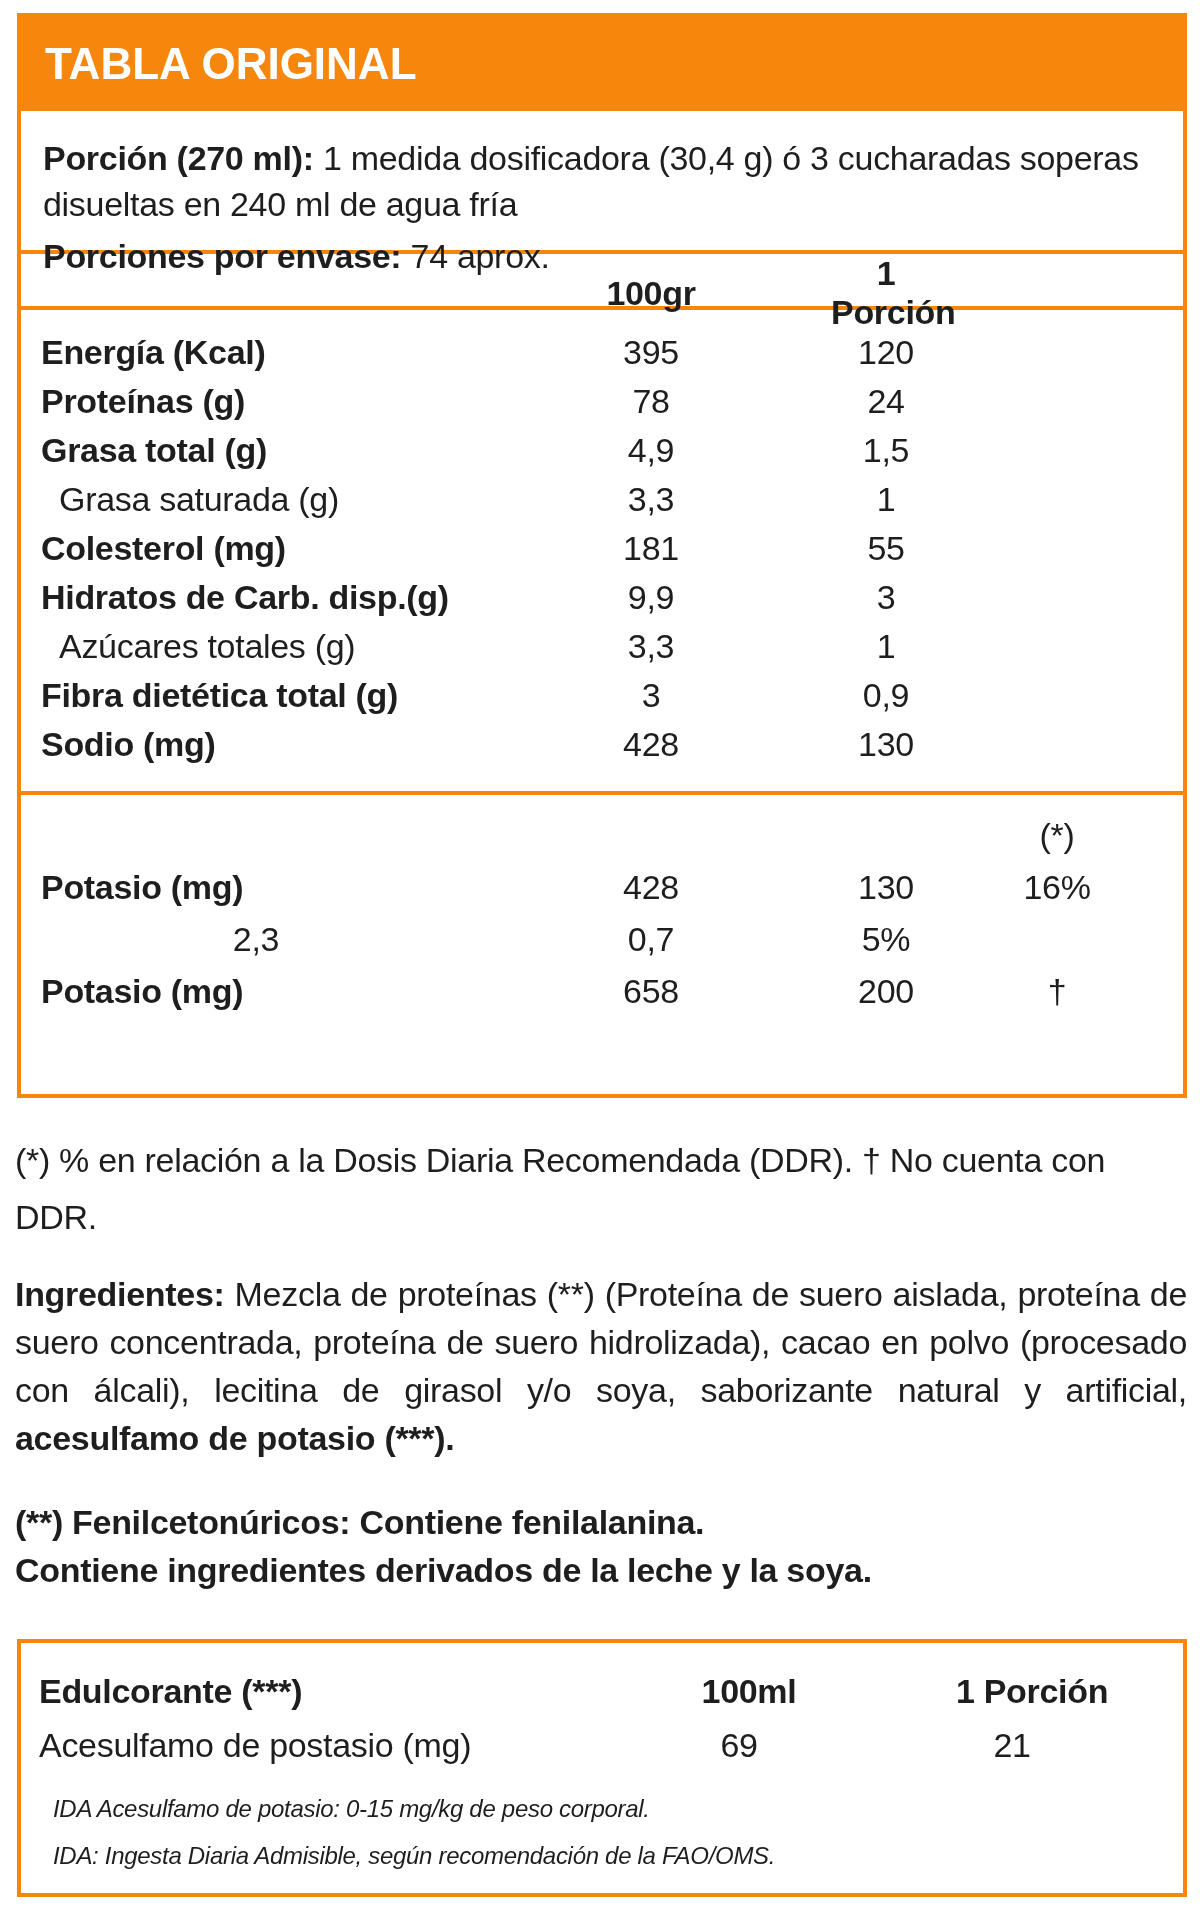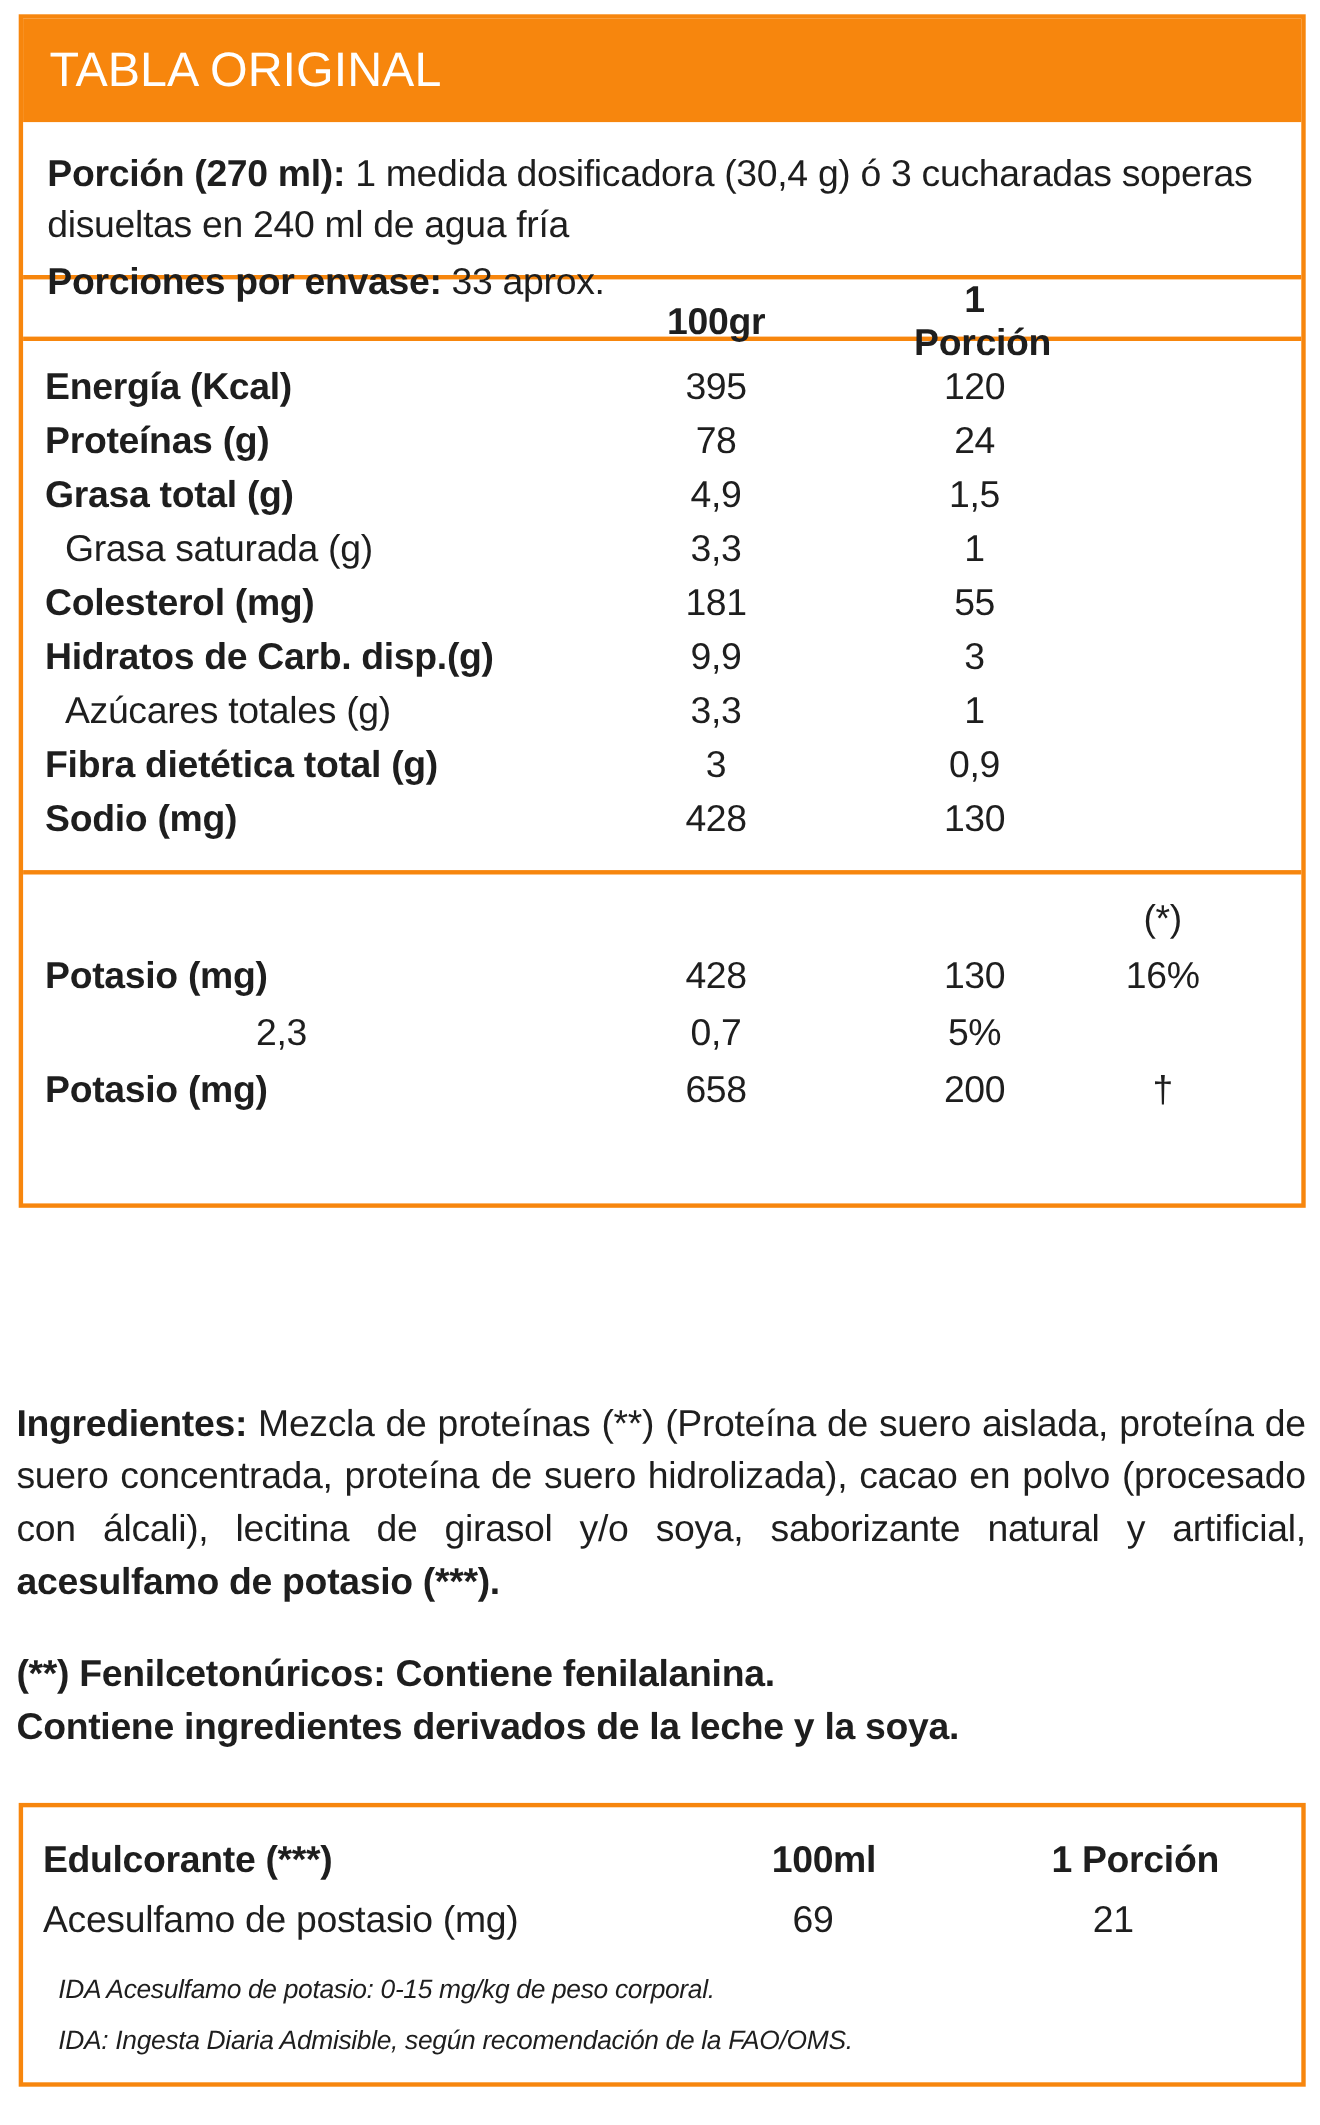--- a/index.html
+++ b/index.html
@@ -24,21 +24,21 @@
   .panel1{top:13px;height:1085px;}
   .panel2{top:1639px;height:258px;}
 
   
   .band{
     height:94px;background:var(--accent);
     display:flex;align-items:center;
     padding-left:24px;
   }
   .band .title{
-    color:#fff;font-size:44px;font-weight:400;letter-spacing:0;
+    color:#fff;font-size:44px;font-weight:700;letter-spacing:0;
   }
 
   
   .serving{
     padding:24px 24px 0 22px;
     font-size:34px;line-height:46px;
     height:139px;
   }
   .serving p{margin:0;}
   .serving p + p{margin-top:6px;}
@@ -95,21 +95,21 @@
 <div class="page" style="--accent: #F7860D; color: rgb(30, 30, 30);">
 
   <div class="panel panel1">
 
     <div class="band">
       <span class="title">TABLA ORIGINAL</span>
     </div>
 
     <div class="serving">
       <p><b>Porción (270 ml):</b><span> 1 medida dosificadora (30,4 g) ó 3 cucharadas soperas disueltas en 240 ml de agua fría</span></p>
-      <p><b>Porciones por envase:</b><span> 33 aprox.</span></p>
+      <p><b>Porciones por envase:</b><span> 74 aprox.</span></p>
     </div>
 
     <div class="grid hdr-row">
       <div class="cell"></div>
       <div class="cell num">100gr</div>
       <div class="cell num">1 Porción</div>
       <div class="cell"></div>
     </div>
 
     <div class="rows" id="nutrient-rows">
@@ -200,20 +200,21 @@
 
   <div class="grid row">
     <div class="cell label">Potasio (mg)</div>
     <div class="cell num">658</div>
     <div class="cell num">200</div>
     <div class="cell num">†</div>
   </div>
 </div>
   </div>
 
+  <p class="textblock footnote">(*) % en relación a la Dosis Diaria Recomendada (DDR). † No cuenta con DDR.</p>
 
   <p class="textblock ingredients"><b>Ingredientes:</b><span> Mezcla de proteínas (**) (Proteína de suero aislada, proteína de suero concentrada, proteína de suero hidrolizada), cacao en polvo (procesado con álcali), lecitina de girasol y/o soya, saborizante natural y artificial, </span><b>acesulfamo de potasio (***).</b></p>
 
   <p class="textblock allergen"><span>(**) Fenilcetonúricos: Contiene fenilalanina.</span><br><span>Contiene ingredientes derivados de la leche y la soya.</span></p>
 
   <div class="panel panel2">
     <div class="grid2 sw-hdr">
       <div class="cell">Edulcorante (***)</div>
       <div class="cell num">100ml</div>
       <div class="cell num">1 Porción</div>

